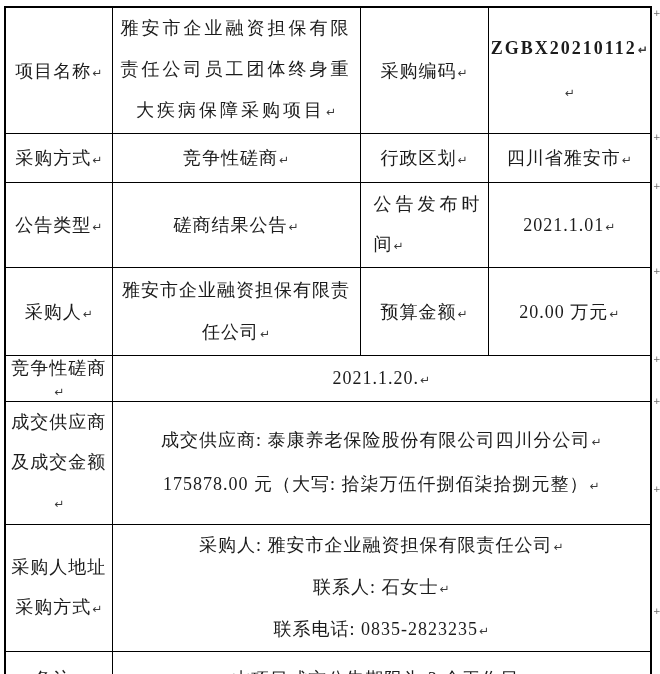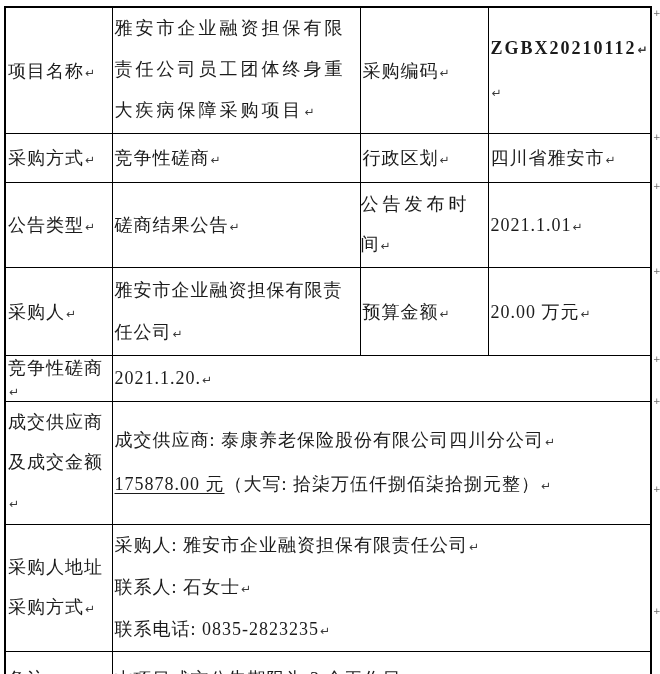--- a/index.html
+++ b/index.html
@@ -9,34 +9,34 @@
     color:#1b1b1b;position:relative;overflow:hidden;
   }
   .doc{position:absolute;left:0;top:0;width:660px;height:674px;background:#fff;}
   table.grid{
     position:absolute;left:4px;top:6px;
     border-collapse:collapse;table-layout:fixed;
     border:2px solid #000;background:#fff;
   }
   td{
     border:1px solid #000;
-    vertical-align:middle;
+    text-align:center;vertical-align:middle;
     font-size:18px;padding:0 2px;
     letter-spacing:1px;
     overflow:hidden;
   }
   .line{display:block;}
   .lh41 .line{line-height:41px;}
   .lh42 .line{line-height:42px;}
   .lh40 .line{line-height:40px;}
   .spread{letter-spacing:3px;}
   .code{letter-spacing:2px;font-weight:bold;}
-  .leftcell{text-align:left;padding-left:0;}
+  .leftcell{text-align:left;padding-left:13px;}
   .ls4{letter-spacing:4px;}
-  .u{text-decoration:underline;text-underline-offset:3px;}
+  .u{text-underline-offset:3px;}
   .pmark{
     font-family:"DejaVu Sans","Liberation Sans",sans-serif;
     font-size:12px;color:#3a3a3a;letter-spacing:0;
     margin-left:1px;
   }
   .rowend{
     position:absolute;left:653px;width:8px;height:8px;
     font-family:"DejaVu Sans",sans-serif;
     font-size:9px;line-height:8px;color:#6b6b6b;
   }

